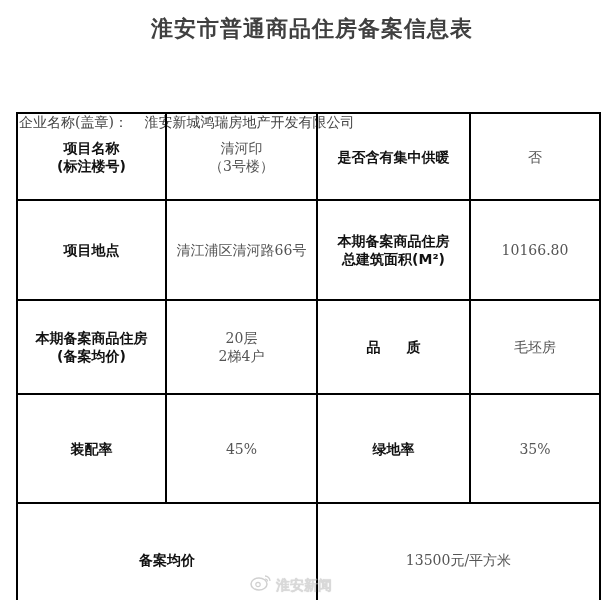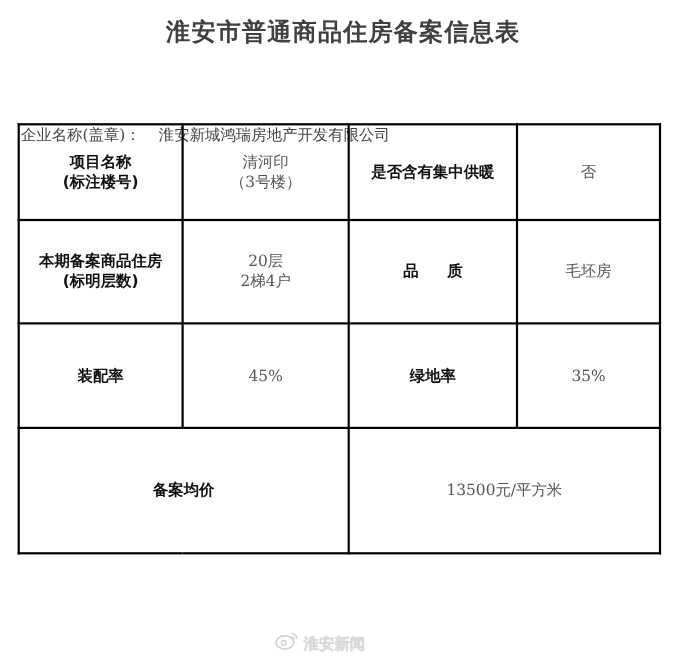--- a/index.html
+++ b/index.html
@@ -61,21 +61,21 @@
     font-size: 14px;
   }
   td.val {
     font-family: "DejaVu Serif", "Liberation Serif", serif;
     color: #555;
     font-size: 14px;
   }
   tr.r1 { height: 87px; }
   tr.r2 { height: 100px; }
   tr.r3 { height: 94px; }
-  tr.r4 { height: 95px; }
+  tr.r4 { height: 109px; }
   tr.r5 { height: 114px; }
   .line { display: block; }
   .spaced { letter-spacing: 26px; margin-right: -26px; }
   .watermark {
     position: absolute;
     left: 250px;
     top: 573px;
     height: 22px;
     display: flex;
     align-items: flex-end;
@@ -117,24 +117,39 @@
         <span class="line">清河印</span>
         <span class="line">（3号楼）</span>
       </td>
       <td class="key">
         <span class="line">是否含有集中供暖</span>
       </td>
       <td class="val">
         <span class="line">否</span>
       </td>
     </tr>
+    <tr class="r2">
+      <td class="key">
+        <span class="line">项目地点</span>
+      </td>
+      <td class="val">
+        <span class="line">清江浦区清河路66号</span>
+      </td>
+      <td class="key">
+        <span class="line">本期备案商品住房</span>
+        <span class="line">总建筑面积(M²)</span>
+      </td>
+      <td class="val">
+        <span class="line">10166.80</span>
+      </td>
+    </tr>
     <tr class="r3">
       <td class="key">
         <span class="line">本期备案商品住房</span>
-        <span class="line">(标明层数)</span>
+        <span class="line">(备案均价)</span>
       </td>
       <td class="val">
         <span class="line">20层</span>
         <span class="line">2梯4户</span>
       </td>
       <td class="key">
         <span class="line spaced">品质</span>
       </td>
       <td class="val">
         <span class="line">毛坯房</span>

